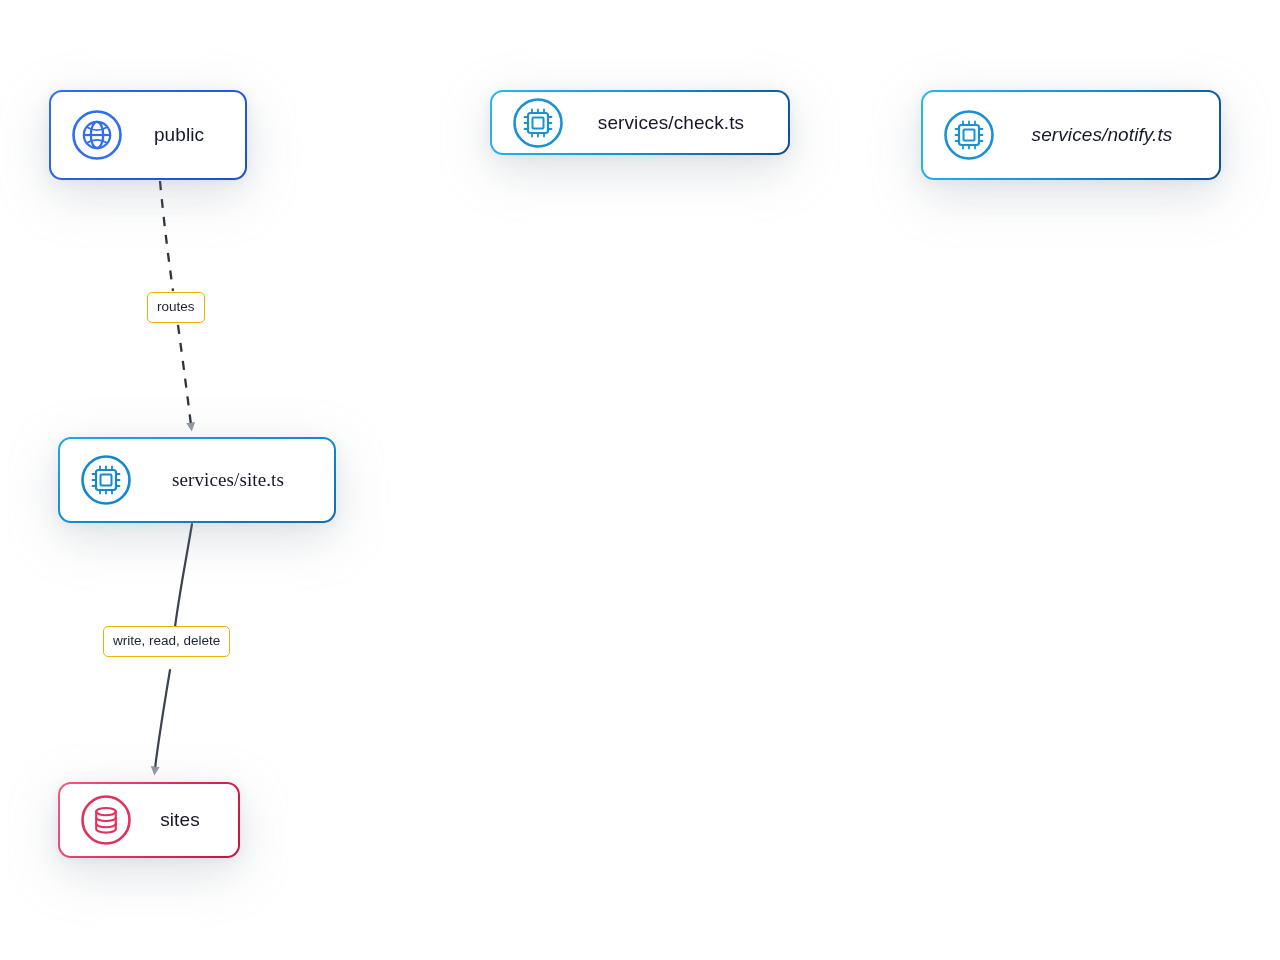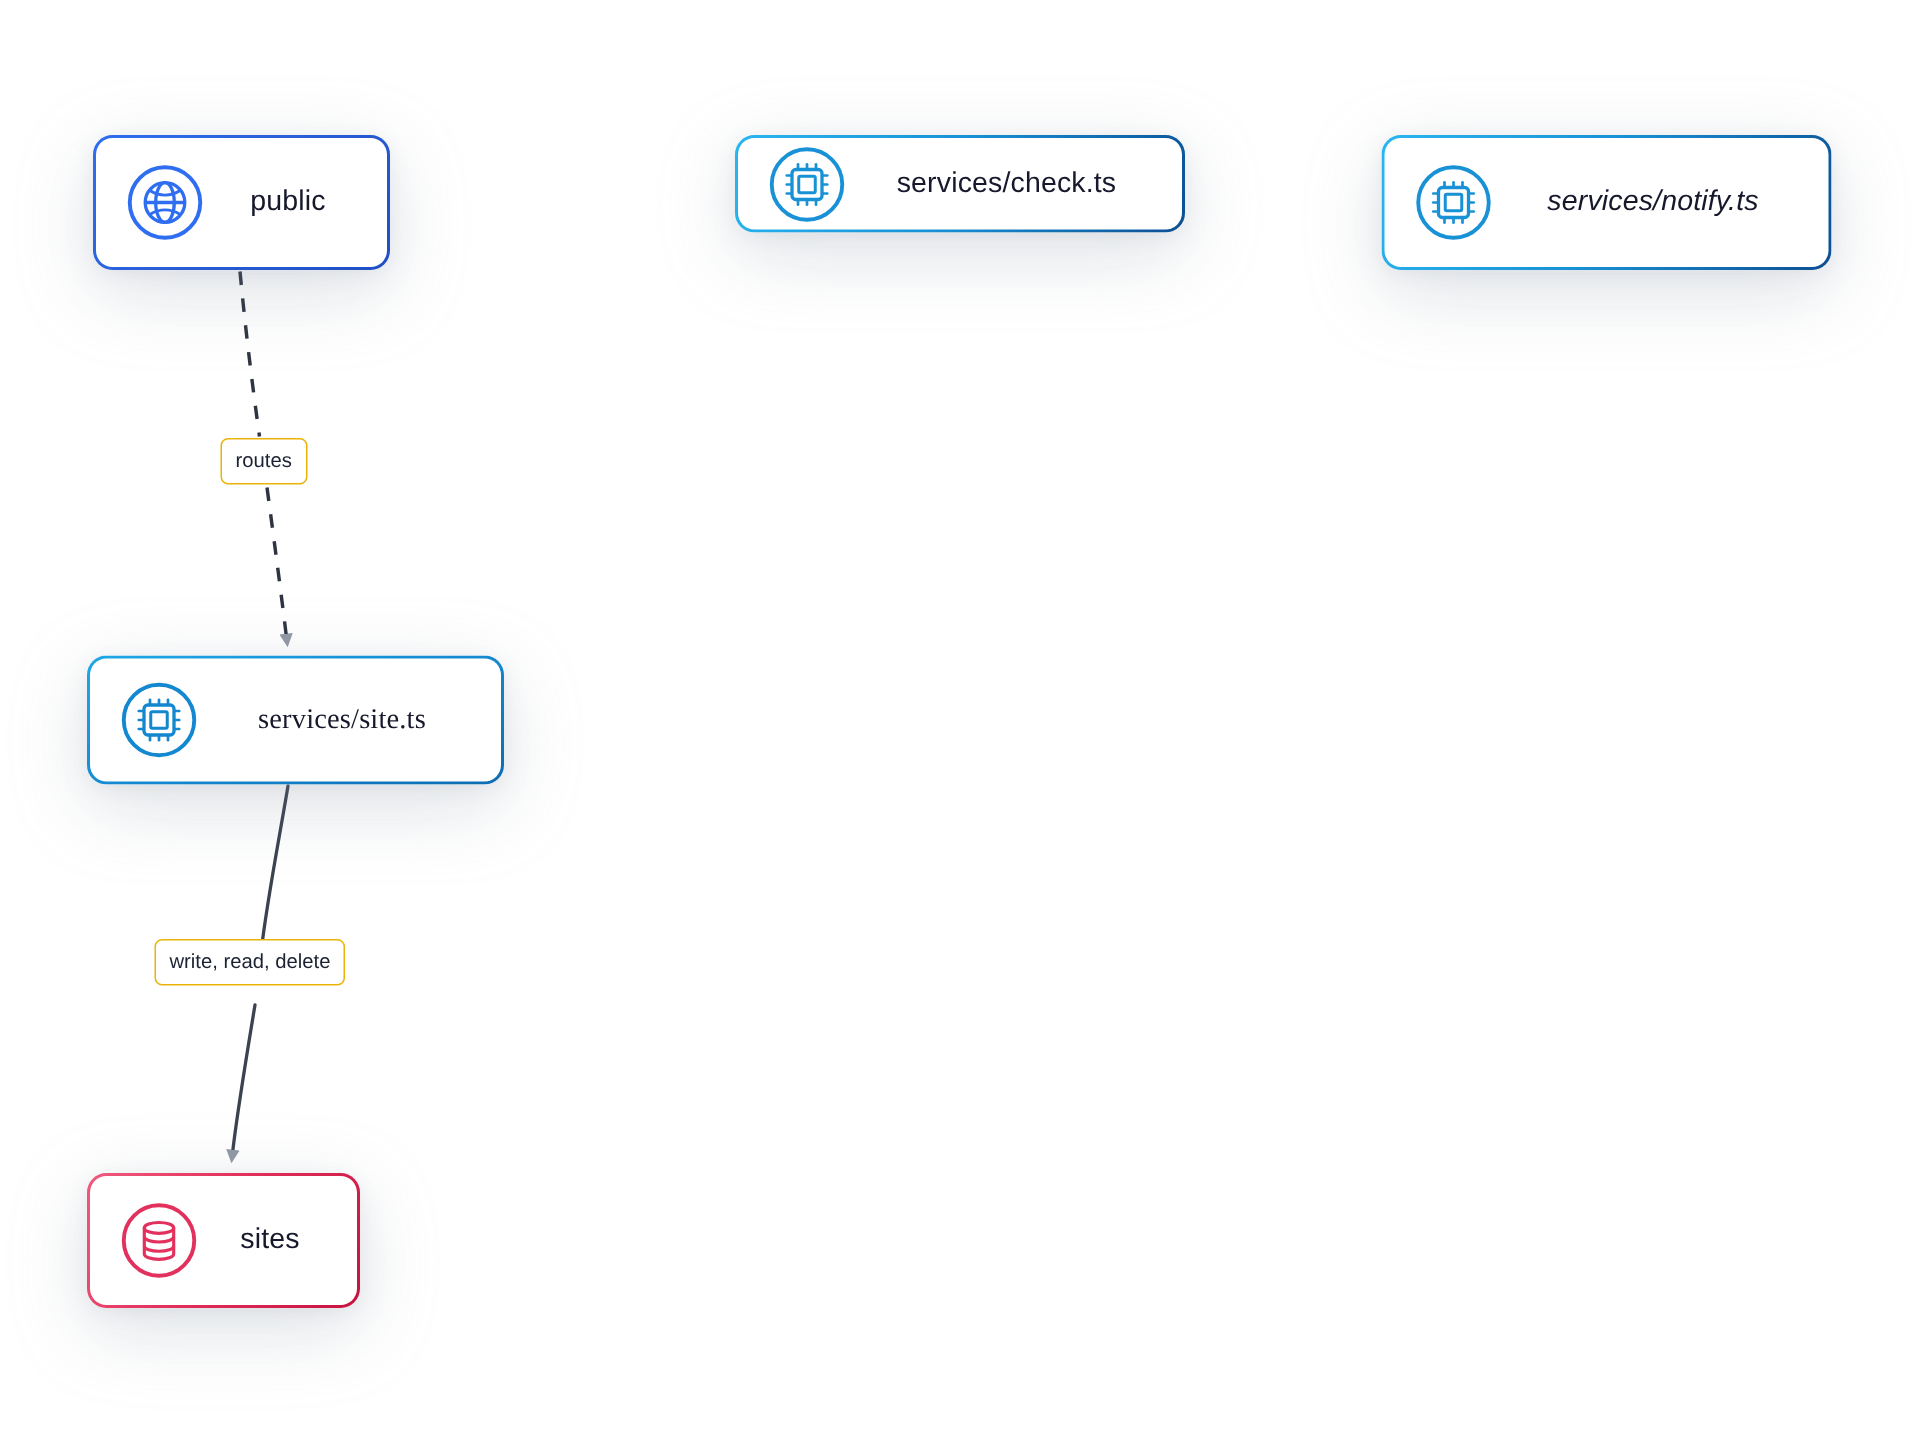--- a/index.html
+++ b/index.html
@@ -111,21 +111,21 @@
       </marker>
     </defs>
 
     <path d="M 160,181 C 164,224 169,262 173,291" fill="none" stroke="#2e3440" stroke-width="2.3" stroke-dasharray="9 9" stroke-linecap="butt"></path>
     <path d="M 178,325 C 183,362 188,400 191,425" fill="none" stroke="#2e3440" stroke-width="2.3" stroke-dasharray="9 9" stroke-linecap="butt" marker-end="url(#arrowhead)"></path>
 
     <path d="M 192,524 C 186,560 178,600 174,635" fill="none" stroke="#3b4250" stroke-width="2.2" stroke-linecap="round"></path>
     <path d="M 170,670 C 164,706 158,742 155,769" fill="none" stroke="#3b4250" stroke-width="2.2" stroke-linecap="round" marker-end="url(#arrowhead)"></path>
   </svg>
 
-  <div class="node border-blue" style="left:62px; top:90px; width:198px; height:90px;">
+  <div class="node border-blue" style="left:49px; top:90px; width:198px; height:90px;">
     <div class="node-inner">
       <span class="node-icon">
         <svg width="52" height="52" viewBox="0 0 52 52" xmlns="http://www.w3.org/2000/svg">
           <circle cx="26" cy="26" r="23.5" fill="none" stroke="#2f6ef0" stroke-width="2.6"></circle>
           <circle cx="26" cy="26" r="13.2" fill="none" stroke="#2f6ef0" stroke-width="2.2"></circle>
           <line x1="12.8" y1="26" x2="39.2" y2="26" stroke="#2f6ef0" stroke-width="2.2"></line>
           <ellipse cx="26" cy="26" rx="6.2" ry="13.2" fill="none" stroke="#2f6ef0" stroke-width="2.2"></ellipse>
           <path d="M16.2,18.2 A 18 18 0 0 0 35.8,18.2" fill="none" stroke="#2f6ef0" stroke-width="1.9"></path>
           <path d="M16.2,33.8 A 18 18 0 0 1 35.8,33.8" fill="none" stroke="#2f6ef0" stroke-width="1.9"></path>
         </svg>
@@ -208,21 +208,21 @@
             <line x1="36.4" y1="20" x2="39.5" y2="20"></line>
             <line x1="36.4" y1="26" x2="39.5" y2="26"></line>
             <line x1="36.4" y1="32" x2="39.5" y2="32"></line>
           </g>
         </svg>
       </span>
       <span class="node-label">services/site.ts</span>
     </div>
   </div>
 
-  <div class="node border-rose" style="left:58px; top:782px; width:182px; height:90px;">
+  <div class="node border-rose" style="left:58px; top:782px; width:182px; height:76px;">
     <div class="node-inner">
       <span class="node-icon">
         <svg width="52" height="52" viewBox="0 0 52 52" xmlns="http://www.w3.org/2000/svg">
           <circle cx="26" cy="26" r="23.5" fill="none" stroke="#e2315c" stroke-width="2.6"></circle>
           <g fill="none" stroke="#e2315c" stroke-width="2.1" stroke-linecap="round">
             <ellipse cx="26" cy="17.6" rx="9.8" ry="3.6"></ellipse>
             <path d="M16.2,17.6 L16.2,23.4 A 9.8 3.6 0 0 0 35.8,23.4 L35.8,17.6"></path>
             <path d="M16.2,23.8 L16.2,29.6 A 9.8 3.6 0 0 0 35.8,29.6 L35.8,23.8"></path>
             <path d="M16.2,30.0 L16.2,35.0 A 9.8 3.6 0 0 0 35.8,35.0 L35.8,30.0"></path>
           </g>

